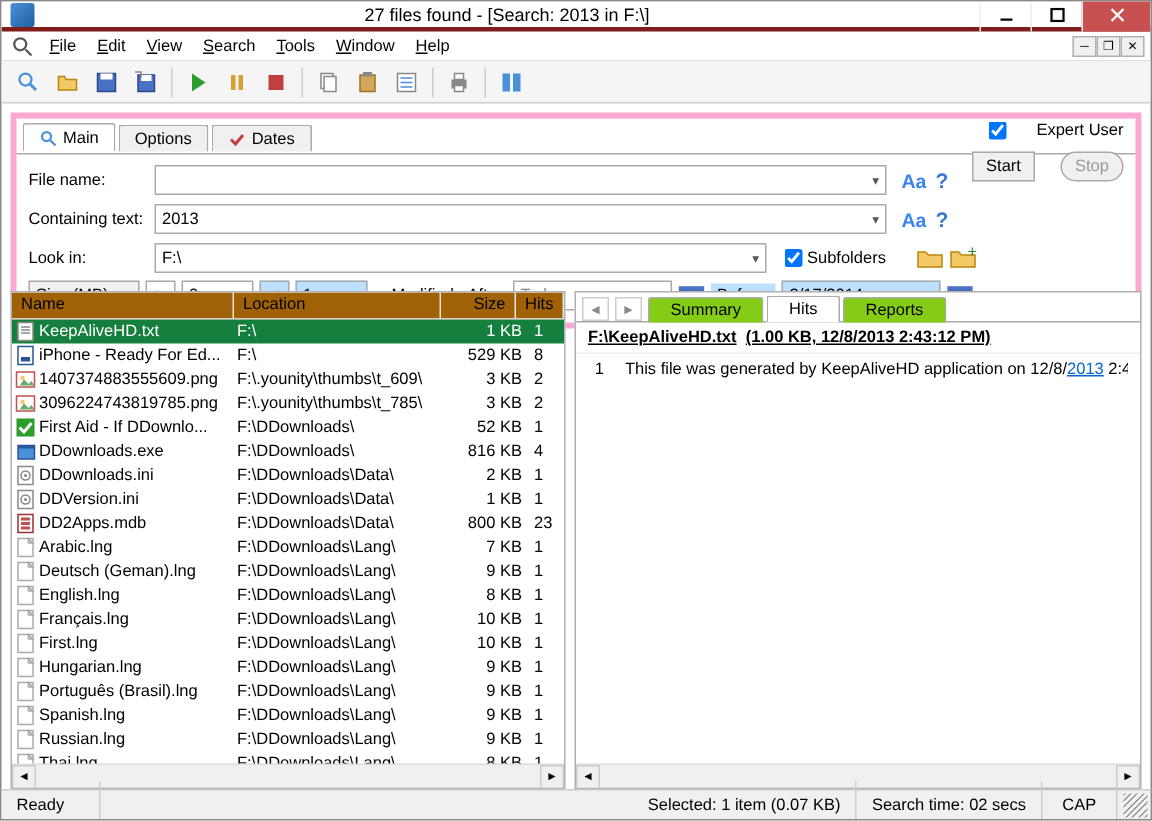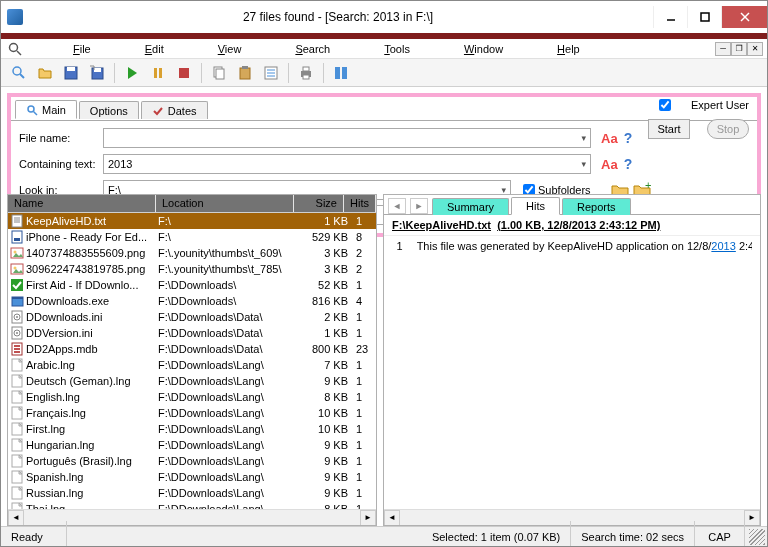--- a/index.html
+++ b/index.html
@@ -1,29 +1,29 @@
 <!DOCTYPE html>
 <html><head>
 <meta charset="utf-8">
 <style>
 * { margin: 0; padding: 0; box-sizing: border-box; font-family: 'Segoe UI', Tahoma, sans-serif; font-size: 11px; }
 body { width: 768px; height: 547px; background: #fff; border: 1px solid #888; overflow: hidden; position: relative; }
 
 
-.titlebar { height: 38px; background: #fff; display: flex; align-items: center; position: relative; border-bottom: 6px solid #7f1d1d; }
+.titlebar { height: 20px; background: #fff; display: flex; align-items: center; position: relative; border-bottom: 3px solid #7f1d1d; }
 .titlebar-icon { width: 16px; height: 16px; margin-left: 6px; background: linear-gradient(135deg,#4a90d9,#2060a0); border-radius: 2px; }
 .titlebar-text { flex: 1; text-align: center; font-size: 12px; }
 .winbtns { display: flex; height: 22px; }
 .winbtn { width: 34px; height: 22px; display: flex; align-items: center; justify-content: center; border-left: 1px solid #eee; }
 .winbtn.close { background: #c75050; color: #fff; width: 46px; }
 .winbtn svg { width: 10px; height: 10px; }
 
 
 .menubar { height: 20px; display: flex; align-items: center; padding: 0 4px; gap: 2px; border-bottom: 1px solid #e0e0e0; }
-.menu-item { padding: 2px 6px; margin-left: 40px; }
+.menu-item { padding: 2px 6px; }
 .menu-item u { text-decoration: underline; }
 .mdibtns { margin-left: auto; display: flex; gap: 0; }
 .mdibtn { width: 16px; height: 14px; border: 1px solid #b0b0b0; background: #f0f0f0; display: flex; align-items: center; justify-content: center; font-size: 8px; }
 
 
 .toolbar { height: 28px; display: flex; align-items: center; padding: 2px 6px; gap: 2px; border-bottom: 1px solid #d0d0d0; background: #f5f5f5; }
 .tbtn { width: 24px; height: 24px; display: flex; align-items: center; justify-content: center; border: 1px solid transparent; border-radius: 2px; }
 .tsep { width: 1px; height: 20px; background: #ccc; margin: 0 3px; }
 .tbtn svg { width: 16px; height: 16px; }
 
@@ -38,21 +38,21 @@
 .action-btns { display: flex; gap: 17px; margin-top: 2px; }
 .abtn { width: 42px; height: 20px; border: 1px solid #aaa; background: #f0f0f0; font-size: 11px; display: flex; align-items: center; justify-content: center; }
 .abtn:disabled, .abtn.disabled { color: #999; border-radius: 10px; }
 
 .search-body { padding: 6px 8px 8px; position: relative; }
 .row { display: flex; align-items: center; margin-bottom: 4px; gap: 6px; min-height: 22px; }
 .row label { width: 78px; }
 .combo { flex: 1; height: 20px; border: 1px solid #aaa; background: #fff; display: flex; align-items: center; padding: 0 4px; position: relative; max-width: 488px; }
 .combo::after { content: "▾"; position: absolute; right: 4px; font-size: 9px; color: #555; }
 .row-icons { display: flex; gap: 6px; align-items: center; margin-left: 4px; }
-.aa { color: #ef4444; font-weight: bold; font-size: 13px; }
+.aa { color: #3b82f6; font-weight: bold; font-size: 13px; }
 .q { color: #3b78cc; font-weight: bold; font-size: 14px; }
 .chk { display: flex; align-items: center; gap: 3px; margin-left: 6px; }
 .folder-icons { display: flex; gap: 4px; margin-left: 4px; }
 .folder-ic { width: 18px; height: 16px; }
 
 .filter-row { display: flex; align-items: center; gap: 4px; margin-top: 4px; }
 .size-sel { width: 74px; height: 20px; border: 1px solid #aaa; background: #f0f0f0; display: flex; align-items: center; padding: 0 4px; position: relative; }
 .size-sel::after { content: "▾"; position: absolute; right: 4px; font-size: 9px; }
 .cmp { width: 20px; height: 20px; border: 1px solid #aaa; display: flex; align-items: center; justify-content: center; }
 .numbox { width: 48px; height: 20px; border: 1px solid #aaa; padding: 0 4px; display: flex; align-items: center; }
@@ -60,44 +60,44 @@
 .mod-label { margin-left: 12px; margin-right: 2px; }
 .datebox { width: 106px; height: 20px; border: 1px solid #aaa; padding: 0 4px; display: flex; align-items: center; }
 .cal-ic { width: 18px; height: 18px; }
 
 
 .results { display: flex; position: absolute; top: 193px; bottom: 20px; left: 6px; right: 6px; gap: 6px; }
 .pane { border: 1px solid #b0b0b0; background: #fff; display: flex; flex-direction: column; overflow: hidden; }
 .pane-left { width: 370px; }
 .pane-right { flex: 1; }
 
-.list-header { display: flex; background: #737373; border-bottom: 1px solid #d0d0d0; height: 18px; }
+.list-header { display: flex; background: #a16207; border-bottom: 1px solid #d0d0d0; height: 18px; }
 .list-header .col { padding: 2px 6px; border-right: 1px solid #e4e4e4; }
 .col-name { width: 148px; }
 .col-loc { flex: 1; }
 .col-size { width: 50px; text-align: right; }
 .col-hits { width: 32px; text-align: left; padding-left: 6px; }
 
 .list-body { flex: 1; overflow: hidden; position: relative; }
 .file-row { display: flex; height: 16px; align-items: center; padding-left: 2px; }
-.file-row.selected { background: #a16207; color: #fff; }
+.file-row.selected { background: #15803d; color: #fff; }
 .file-ic { width: 14px; height: 14px; margin-right: 2px; flex-shrink: 0; }
 .fr-name { width: 132px; overflow: hidden; white-space: nowrap; text-overflow: ellipsis; }
 .fr-loc { flex: 1; overflow: hidden; white-space: nowrap; text-overflow: ellipsis; }
 .fr-size { width: 48px; text-align: right; padding-right: 4px; }
 .fr-hits { width: 24px; padding-left: 4px; }
 
 .hscroll { height: 16px; background: #f0f0f0; border-top: 1px solid #ddd; display: flex; align-items: center; }
 .hscroll .arrow { width: 16px; height: 16px; display: flex; align-items: center; justify-content: center; background: #f0f0f0; border: 1px solid #ccc; font-size: 8px; }
 .hscroll .track { flex: 1; background: #f0f0f0; }
 
 
 .preview-tabs { display: flex; height: 20px; border-bottom: 1px solid #aaa; align-items: flex-end; padding-left: 4px; }
 .nav-arrow { width: 18px; height: 16px; display: flex; align-items: center; justify-content: center; border: 1px solid #ccc; margin-right: 4px; font-size: 9px; color: #888; }
-.ptab { padding: 2px 14px; border: 1px solid #aaa; border-bottom: none; background: #5eead4; margin-right: 2px; border-radius: 2px 2px 0 0; position: relative; top: 1px; }
+.ptab { padding: 2px 14px; border: 1px solid #aaa; border-bottom: none; background: #84cc16; margin-right: 2px; border-radius: 2px 2px 0 0; position: relative; top: 1px; }
 .ptab.active { background: #fff; border-bottom: 1px solid #fff; }
 .preview-header { padding: 4px 8px; font-weight: bold; border-bottom: 1px solid #eee; }
 .preview-header u { text-decoration: underline; }
 .preview-body { flex: 1; padding: 4px 8px; overflow: hidden; }
 .hit-line { display: flex; gap: 14px; white-space: nowrap; }
 .hit-num { width: 12px; text-align: right; }
 .hit-text { overflow: hidden; }
 .hit-text a { color: #0066cc; text-decoration: underline; }
 
 

